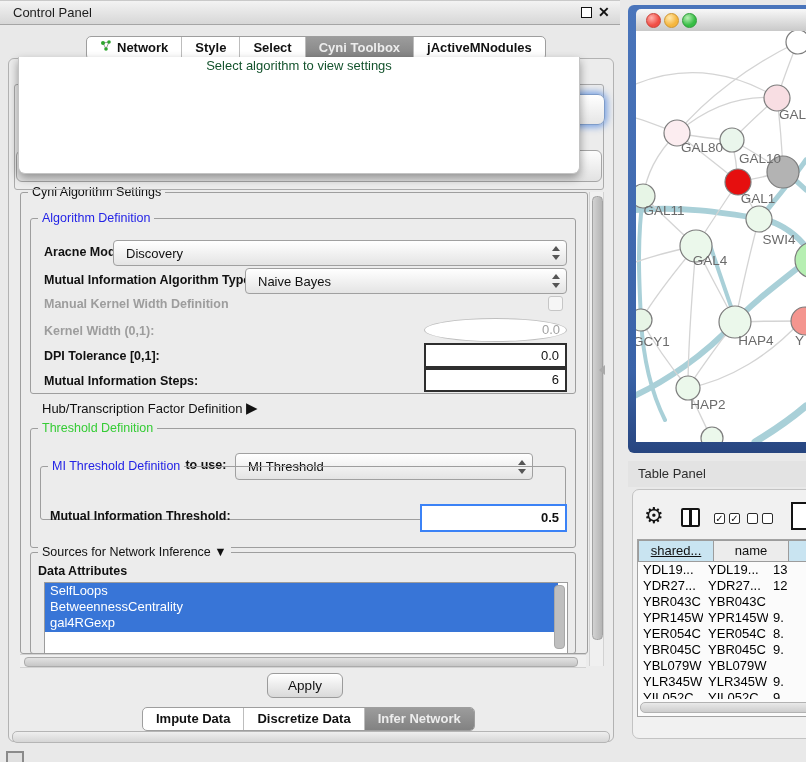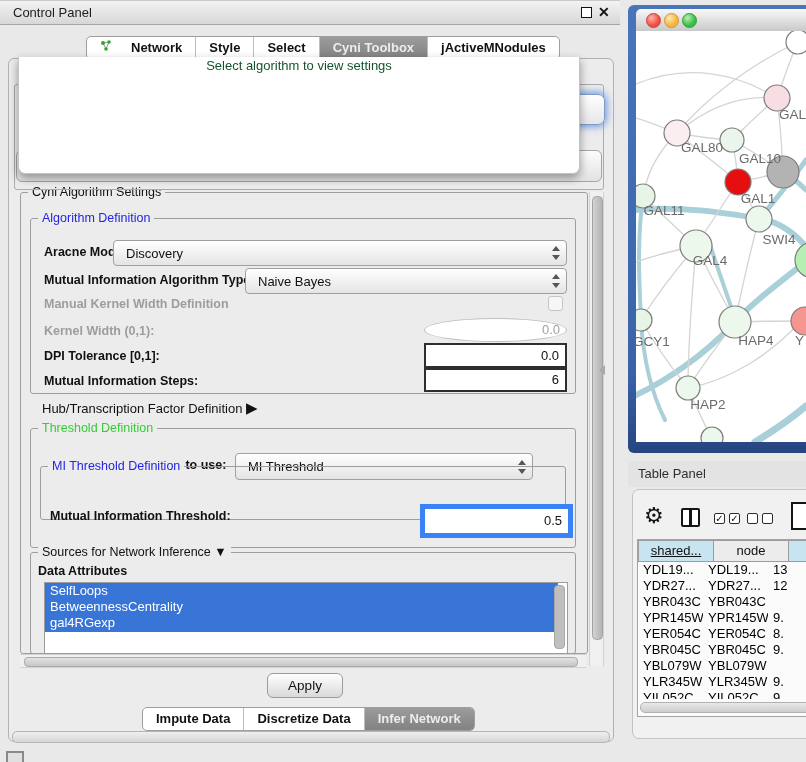--- a/index.html
+++ b/index.html
@@ -9,21 +9,21 @@
   
   .titlebar{left:0;top:8;width:620px;height:23px;background:linear-gradient(#f3f3f3,#d7d7d7);
     border-top:1px solid #c9c9c9;border-bottom:1px solid #a5a5a5;}
   .titlebar .ttl{position:absolute;left:13px;top:0;line-height:23px;font-size:13px;color:#1c1c1c;}
   .float-ico{position:absolute;left:581px;top:6px;width:9px;height:9px;border:1.5px solid #111;background:#fff;}
   .close-ico{position:absolute;left:598px;top:1px;font-size:14px;font-weight:bold;color:#111;line-height:21px;}
   .mainpanel{left:8px;top:58px;width:604px;height:682px;background:#ececec;border:1px solid #b2b2b2;border-radius:6px;}
   
   .seg-bar{display:flex;background:#fff;border:1px solid #9e9e9e;border-radius:5px;height:22px;overflow:hidden;z-index:20;}
   .seg{padding:0 13px;font-size:13px;font-weight:600;line-height:22px;color:#111;border-left:1px solid #bdbdbd;
-       display:flex;align-items:center;gap:19px;white-space:nowrap;}
+       display:flex;align-items:center;gap:5px;white-space:nowrap;}
   .seg:first-child{border-left:none;}
   .seg.sel{background:linear-gradient(#9c9c9c,#828282);color:#ededed;}
   #top-tabs{left:86px;top:36px;}
   #bottom-tabs{left:142px;top:707px;}
   
   .ghost-box{left:14px;top:84px;width:588px;height:104px;border:1px solid #ababab;border-radius:3px;z-index:5;}
   .ghost-combo{left:16px;top:150px;width:584px;height:30px;border:1px solid #a5a5a5;border-radius:6px;
     background:linear-gradient(#fdfdfd,#e2e2e2);z-index:6;}
   .ghost-combo span{position:absolute;left:12px;top:0;line-height:30px;font-size:13px;color:#8f8f8f;}
   .blue-combo-frag{left:572px;top:94px;width:31px;height:29px;border:1px solid #7e9cc9;border-radius:7px;
@@ -45,21 +45,21 @@
     font-size:13px;color:#111;}
   .combo .cval{position:absolute;left:12px;top:0;bottom:0;display:flex;align-items:center;}
   .stepper{position:absolute;right:6px;top:50%;width:9px;height:14px;transform:translateY(-50%);}
   .stepper:before,.stepper:after{content:"";position:absolute;left:1px;border-left:4px solid transparent;border-right:4px solid transparent;}
   .stepper:before{top:0;border-bottom:5px solid #555;}
   .stepper:after{bottom:0;border-top:5px solid #555;}
   
   .tfield{background:#fff;font-size:13px;text-align:right;padding-right:6px;line-height:22px;color:#111;}
   .tfield.strong{border:2px solid #2e2e2e;}
   .tfield.light{border:1px solid #bfbfbf;color:#a2a2a2;}
-  .tfield.mid{border:5px solid #3b82f6;}
+  .tfield.mid{border:2px solid #3b82f6;font-weight:bold;}
   .cbox{width:13px;height:13px;border:1px solid #c6c6c6;border-radius:3px;background:#f6f6f6;}
   
   .alist{background:#fff;border:1px solid #9c9c9c;}
   .litem{height:16.2px;line-height:16.2px;font-size:13px;color:#fff;padding-left:5px;width:calc(100% - 14px);}
   .alist .vthumb{position:absolute;right:2px;top:2px;width:9px;height:62px;border-radius:4px;
     background:#bfbfbf;border:1px solid #a8a8a8;}
   
   .track-v{background:#f0f0f0;border-left:1px solid #d2d2d2;border-right:1px solid #d2d2d2;}
   .thumb-v{position:absolute;left:2px;top:4px;width:9px;height:442px;border-radius:4.5px;
     background:linear-gradient(90deg,#d2d2d2,#b4b4b4);border:1px solid #a2a2a2;}
@@ -320,21 +320,21 @@
   <span class="ck">✓</span>
 </div>
 <div class="abs ckpair" style="left:747px;top:513px;">
   <span class="ck"></span>
   <span class="ck"></span>
 </div>
 <div class="abs doc-ico"></div>
 <div class="abs tbl-border"></div>
 <div class="abs" id="table-header">
     <div class="hcell hl" style="width: 74px;">shared...</div>
-    <div class="hcell plain" style="width: 74px;">node</div>
+    <div class="hcell plain" style="width: 74px;">name</div>
     <div class="hcell hl" style="width: 80px;">A</div>
   </div>
 <div class="abs" id="table-rows">
     <div class="trow">
       <div class="tcell" style="width: 74px;">YDL19...</div>
       <div class="tcell" style="width: 74px;">YDL19...</div>
       <div class="tcell" style="width: 80px;">13</div>
     </div>
     <div class="trow">
       <div class="tcell" style="width: 74px;">YDR27...</div>

